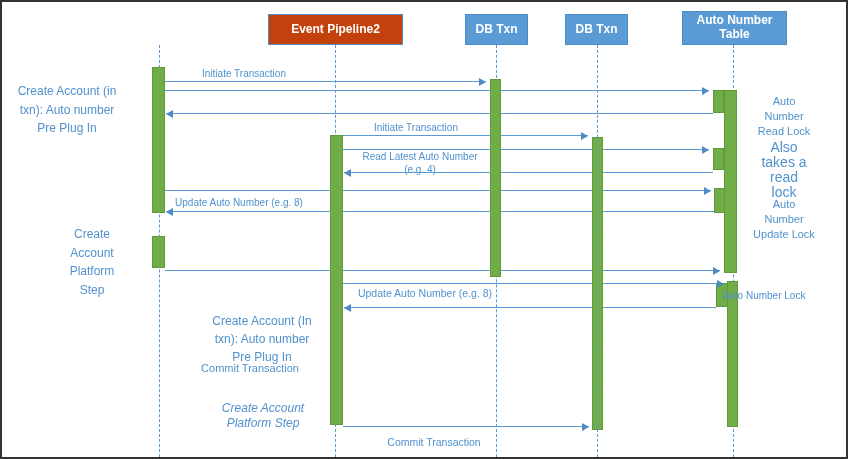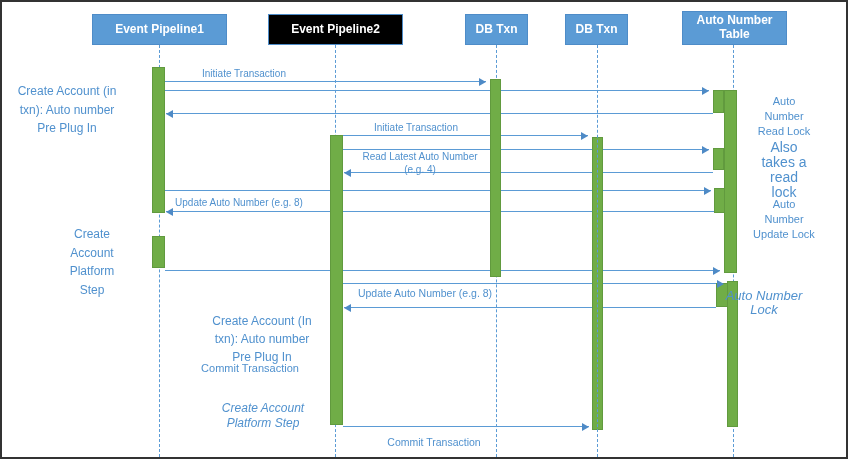--- a/index.html
+++ b/index.html
@@ -101,22 +101,21 @@
     <div class="bar" style="left: 152px; top: 236px; width: 13px; height: 32px; background: rgb(112, 173, 71); border: 1px solid rgb(97, 154, 62);"></div>
     <div class="bar" style="left: 330px; top: 135px; width: 13px; height: 290px; background: rgb(112, 173, 71); border: 1px solid rgb(97, 154, 62);"></div>
     <div class="bar" style="left: 490px; top: 79px; width: 11px; height: 198px; background: rgb(112, 173, 71); border: 1px solid rgb(97, 154, 62);"></div>
     <div class="bar" style="left: 592px; top: 137px; width: 11px; height: 293px; background: rgb(112, 173, 71); border: 1px solid rgb(97, 154, 62);"></div>
     <div class="bar" style="left: 724px; top: 90px; width: 13px; height: 183px; background: rgb(112, 173, 71); border: 1px solid rgb(97, 154, 62);"></div>
     <div class="bar" style="left: 713px; top: 90px; width: 11px; height: 23px; background: rgb(112, 173, 71); border: 1px solid rgb(97, 154, 62);"></div>
     <div class="bar" style="left: 713px; top: 148px; width: 11px; height: 22px; background: rgb(112, 173, 71); border: 1px solid rgb(97, 154, 62);"></div>
     <div class="bar" style="left: 714px; top: 188px; width: 11px; height: 25px; background: rgb(112, 173, 71); border: 1px solid rgb(97, 154, 62);"></div>
     <div class="bar" style="left: 727px; top: 281px; width: 11px; height: 146px; background: rgb(112, 173, 71); border: 1px solid rgb(97, 154, 62);"></div>
     <div class="bar" style="left: 716px; top: 283px; width: 12px; height: 24px; background: rgb(112, 173, 71); border: 1px solid rgb(97, 154, 62);"></div>
-    <div class="actor-box" style="left: 92px; top: 14px; width: 135px; height: 31px; background: rgb(91, 155, 213); color: rgb(255, 255, 255);">Event Pipeline1</div>
-    <div class="actor-box" style="left: 268px; top: 14px; width: 135px; height: 31px; background: #000000; color: rgb(255, 255, 255);">Event Pipeline2</div>
+    <div class="actor-box" style="left: 268px; top: 14px; width: 135px; height: 31px; background: #c2410c; color: rgb(255, 255, 255);">Event Pipeline2</div>
     <div class="actor-box" style="left: 465px; top: 14px; width: 63px; height: 31px; background: rgb(91, 155, 213); color: rgb(255, 255, 255);">DB Txn</div>
     <div class="actor-box" style="left: 565px; top: 14px; width: 63px; height: 31px; background: rgb(91, 155, 213); color: rgb(255, 255, 255);">DB Txn</div>
     <div class="actor-box" style="left: 682px; top: 11px; width: 105px; height: 34px; background: rgb(91, 155, 213); color: rgb(255, 255, 255);">Auto Number
 Table</div>
     <div class="note" style="left: 67px; top: 82px; font-size: 12px; line-height: 18.7px; color: rgb(80, 145, 206);">Create Account (in
 txn): Auto number
 Pre Plug In</div>
     <div class="note" style="left: 92px; top: 225px; font-size: 12px; line-height: 18.5px; color: rgb(80, 145, 206); text-align: center;">Create
 Account
 Platform
@@ -126,14 +125,14 @@
 Pre Plug In</div>
     <div class="note" style="left: 250px; top: 361px; font-size: 11px; line-height: 14px; color: rgb(80, 145, 206);">Commit Transaction</div>
     <div class="note" style="left: 263px; top: 401px; font-size: 12px; line-height: 15px; color: rgb(80, 145, 206); font-style: italic;">Create Account
 Platform Step</div>
     <div class="note" style="left: 784px; top: 94px; font-size: 11px; line-height: 15px; color: rgb(80, 145, 206);">Auto Number
 Read Lock</div>
     <div class="note" style="left: 784px; top: 140px; font-size: 14px; line-height: 15px; color: rgb(80, 145, 206);">Also takes a read
 lock</div>
     <div class="note" style="left: 784px; top: 197px; font-size: 11px; line-height: 15px; color: rgb(80, 145, 206);">Auto Number
 Update Lock</div>
-    <div class="note" style="left: 764px; top: 289px; font-size: 13px; line-height: 14px; color: rgb(80, 145, 206); font-style: italic;">Auto Number Lock</div>
+    <div class="note" style="left: 764px; top: 289px; font-size: 10px; line-height: 14px; color: rgb(80, 145, 206);">Auto Number Lock</div>
   </div>
 
 </body></html>

